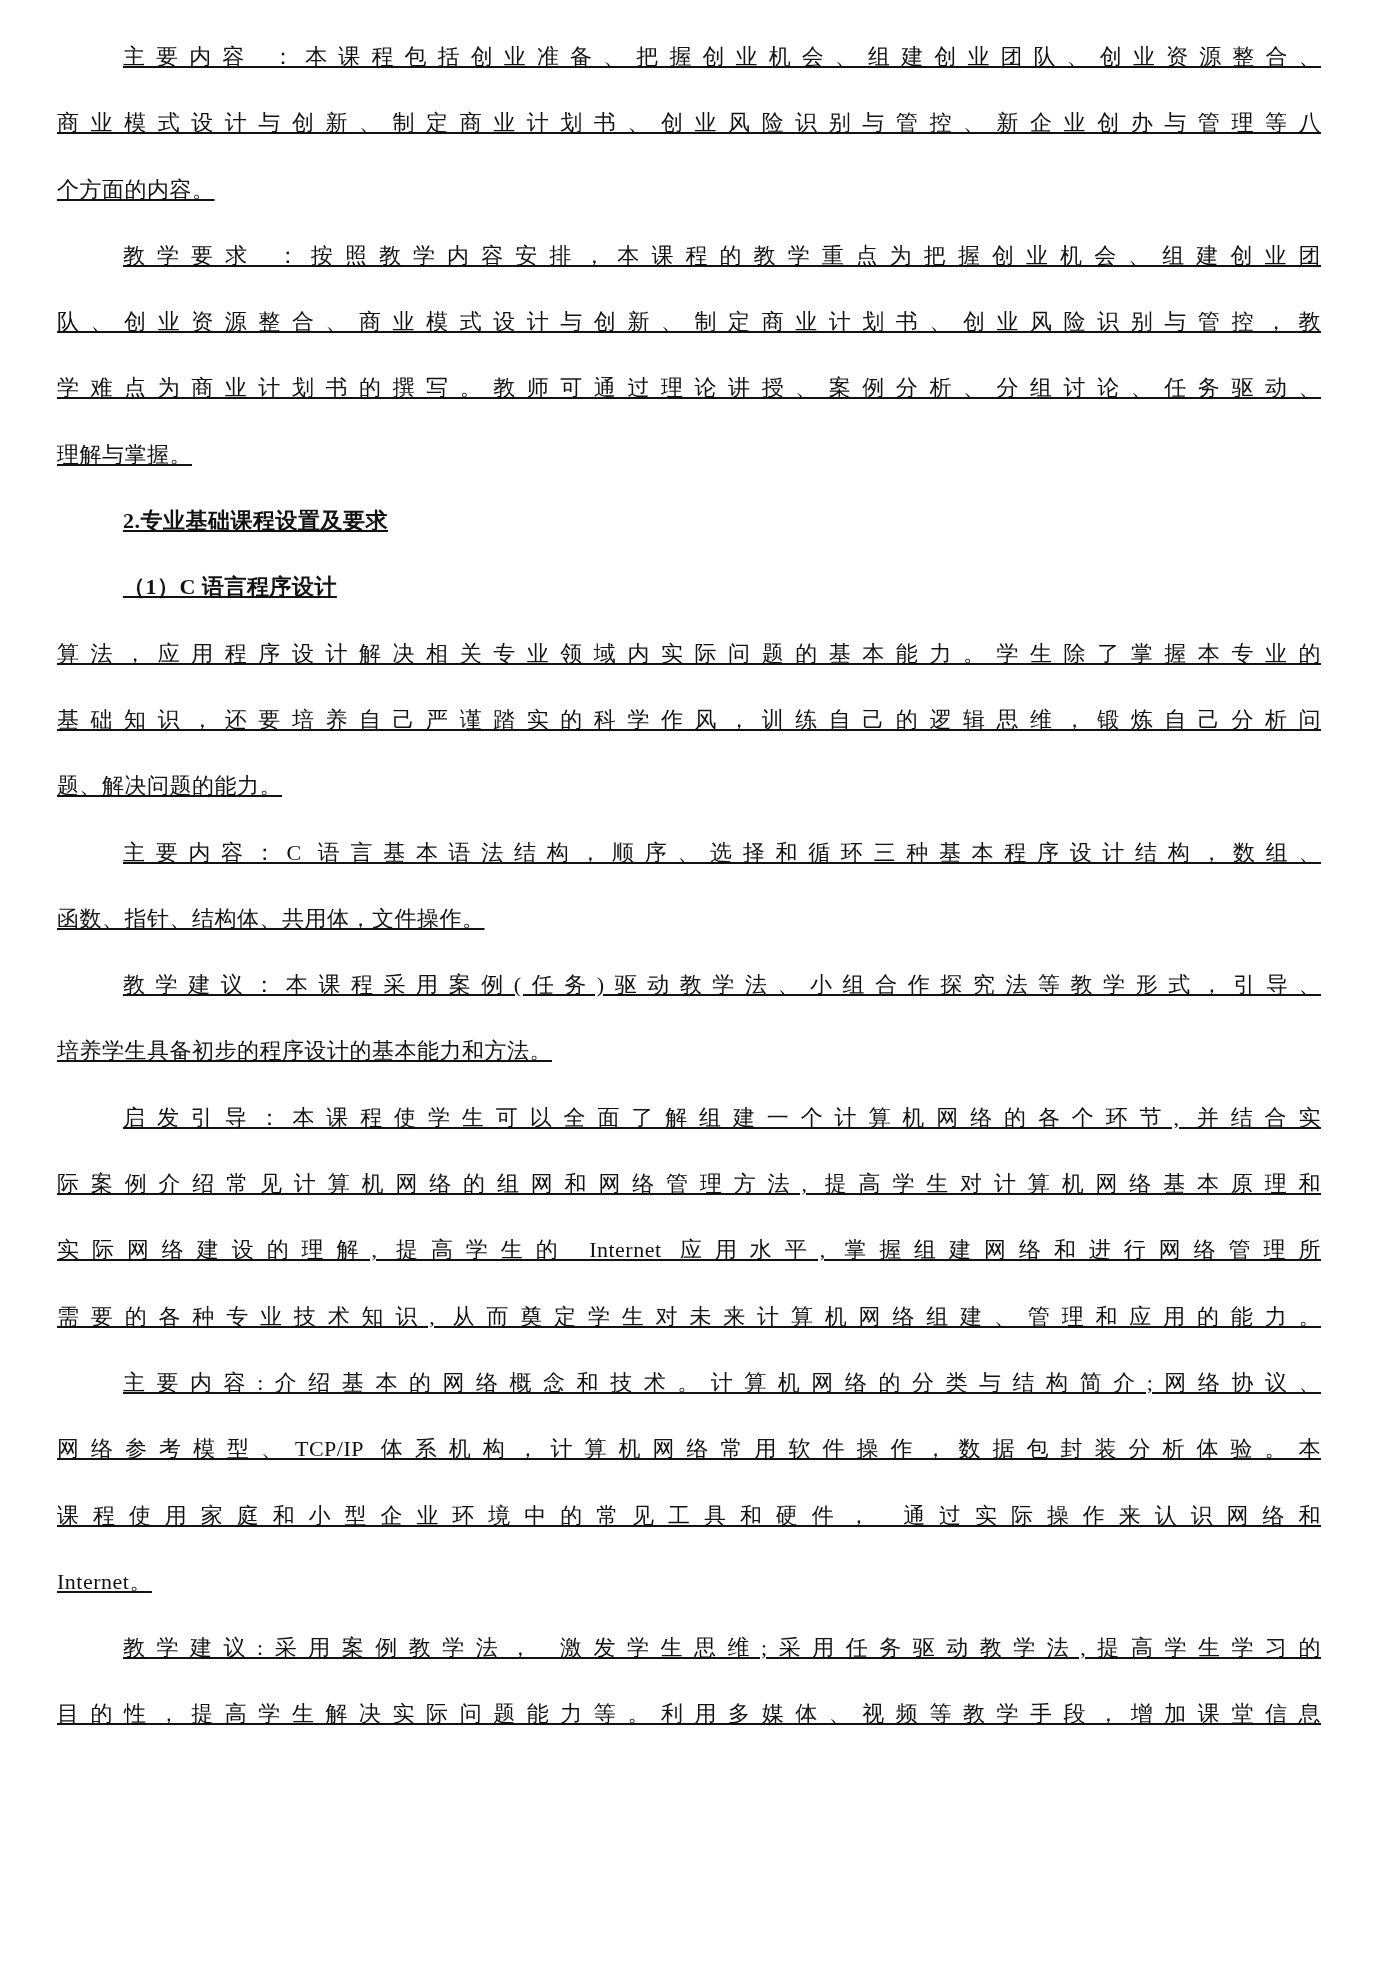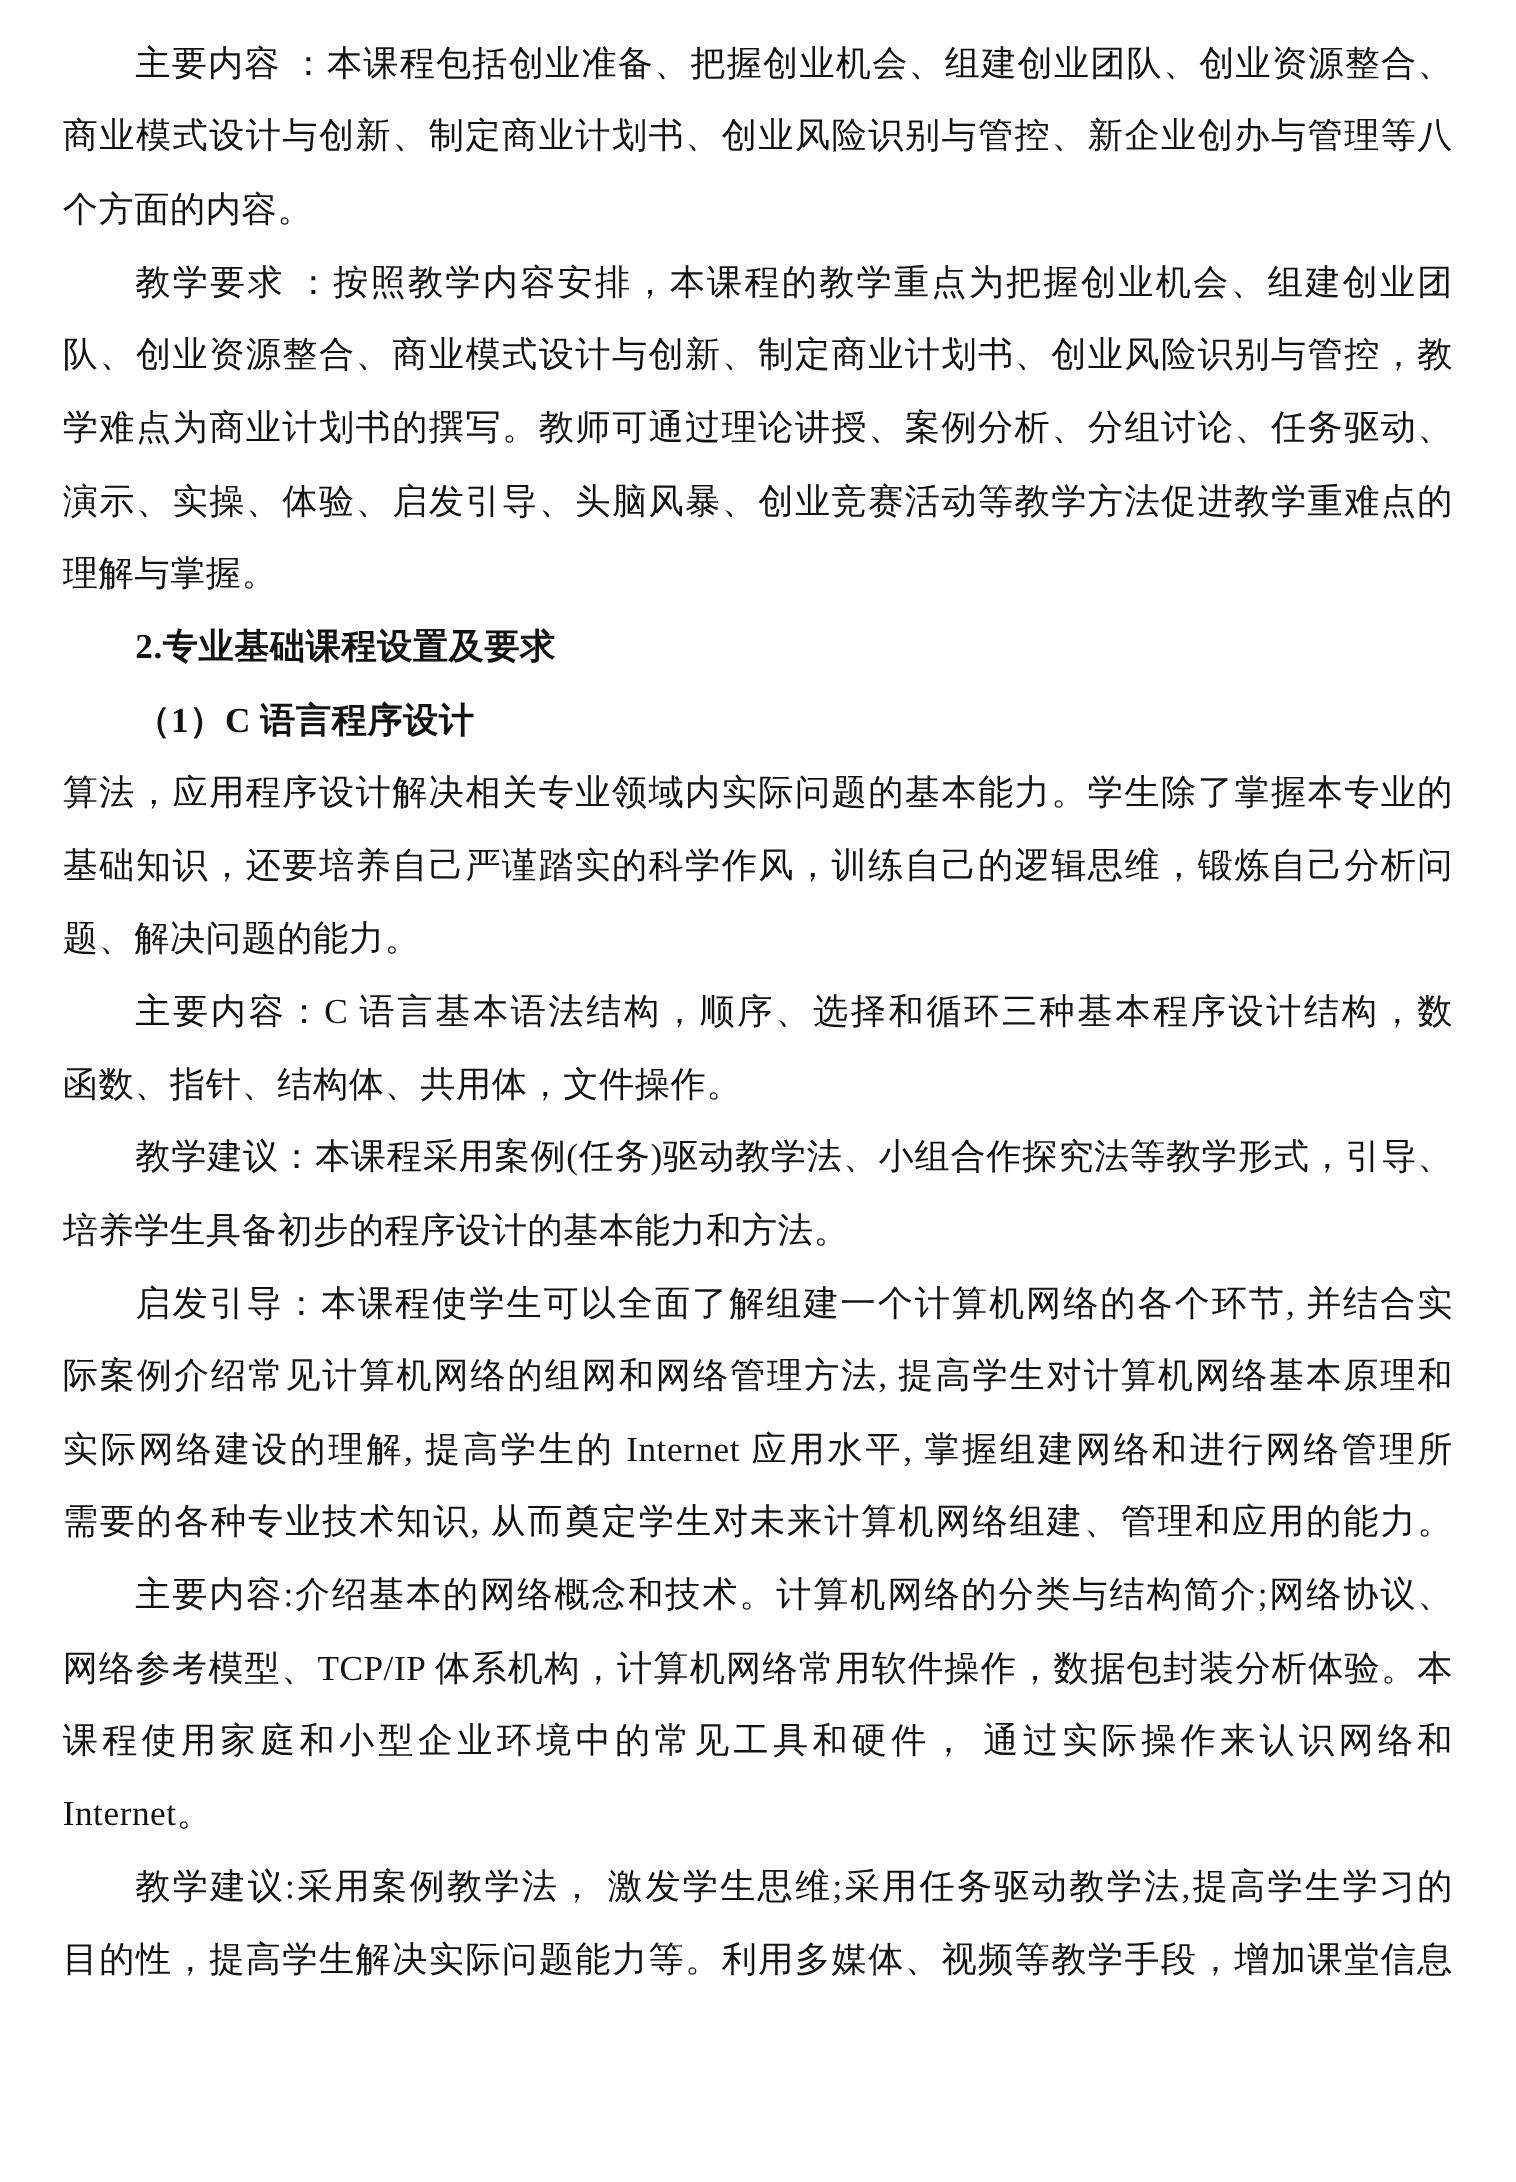--- a/index.html
+++ b/index.html
@@ -16,27 +16,28 @@
     font-family: "Liberation Serif", "DejaVu Serif", serif;
     overflow: hidden;
   }
   .doc {
     position: absolute;
     left: 57px;
     right: 57px;
     top: 24px;
   }
   .line {
-    font-size: 32px;
+    font-size: 22px;
     line-height: 66.3px;
     height: 66.3px;
     overflow: hidden;
     white-space: normal;
     text-align: left;
     letter-spacing: 0.5px;
+    text-decoration: underline;
   }
   
   .full {
     text-align: justify;
     text-align-last: justify;
     text-justify: inter-character;
   }
   
   .short {
     text-align: center;
@@ -51,21 +52,20 @@
 <div class="page">
   <div class="doc">
 
     <div class="line full indent">主要内容 ：本课程包括创业准备、把握创业机会、组建创业团队、创业资源整合、</div>
     <div class="line full">商业模式设计与创新、制定商业计划书、创业风险识别与管控、新企业创办与管理等八</div>
     <div class="line short">个方面的内容。</div>
 
     <div class="line full indent">教学要求 ：按照教学内容安排，本课程的教学重点为把握创业机会、组建创业团</div>
     <div class="line full">队、创业资源整合、商业模式设计与创新、制定商业计划书、创业风险识别与管控，教</div>
     <div class="line full">学难点为商业计划书的撰写。教师可通过理论讲授、案例分析、分组讨论、任务驱动、</div>
-    <div class="line full">演示、实操、体验、启发引导、头脑风暴、创业竞赛活动等教学方法促进教学重难点的</div>
     <div class="line short">理解与掌握。</div>
 
     <div class="line short indent bold">2.专业基础课程设置及要求</div>
 
     <div class="line short indent bold">（1）C 语言程序设计</div>
 
     <div class="line full">算法，应用程序设计解决相关专业领域内实际问题的基本能力。学生除了掌握本专业的</div>
     <div class="line full">基础知识，还要培养自己严谨踏实的科学作风，训练自己的逻辑思维，锻炼自己分析问</div>
     <div class="line short">题、解决问题的能力。</div>
 

